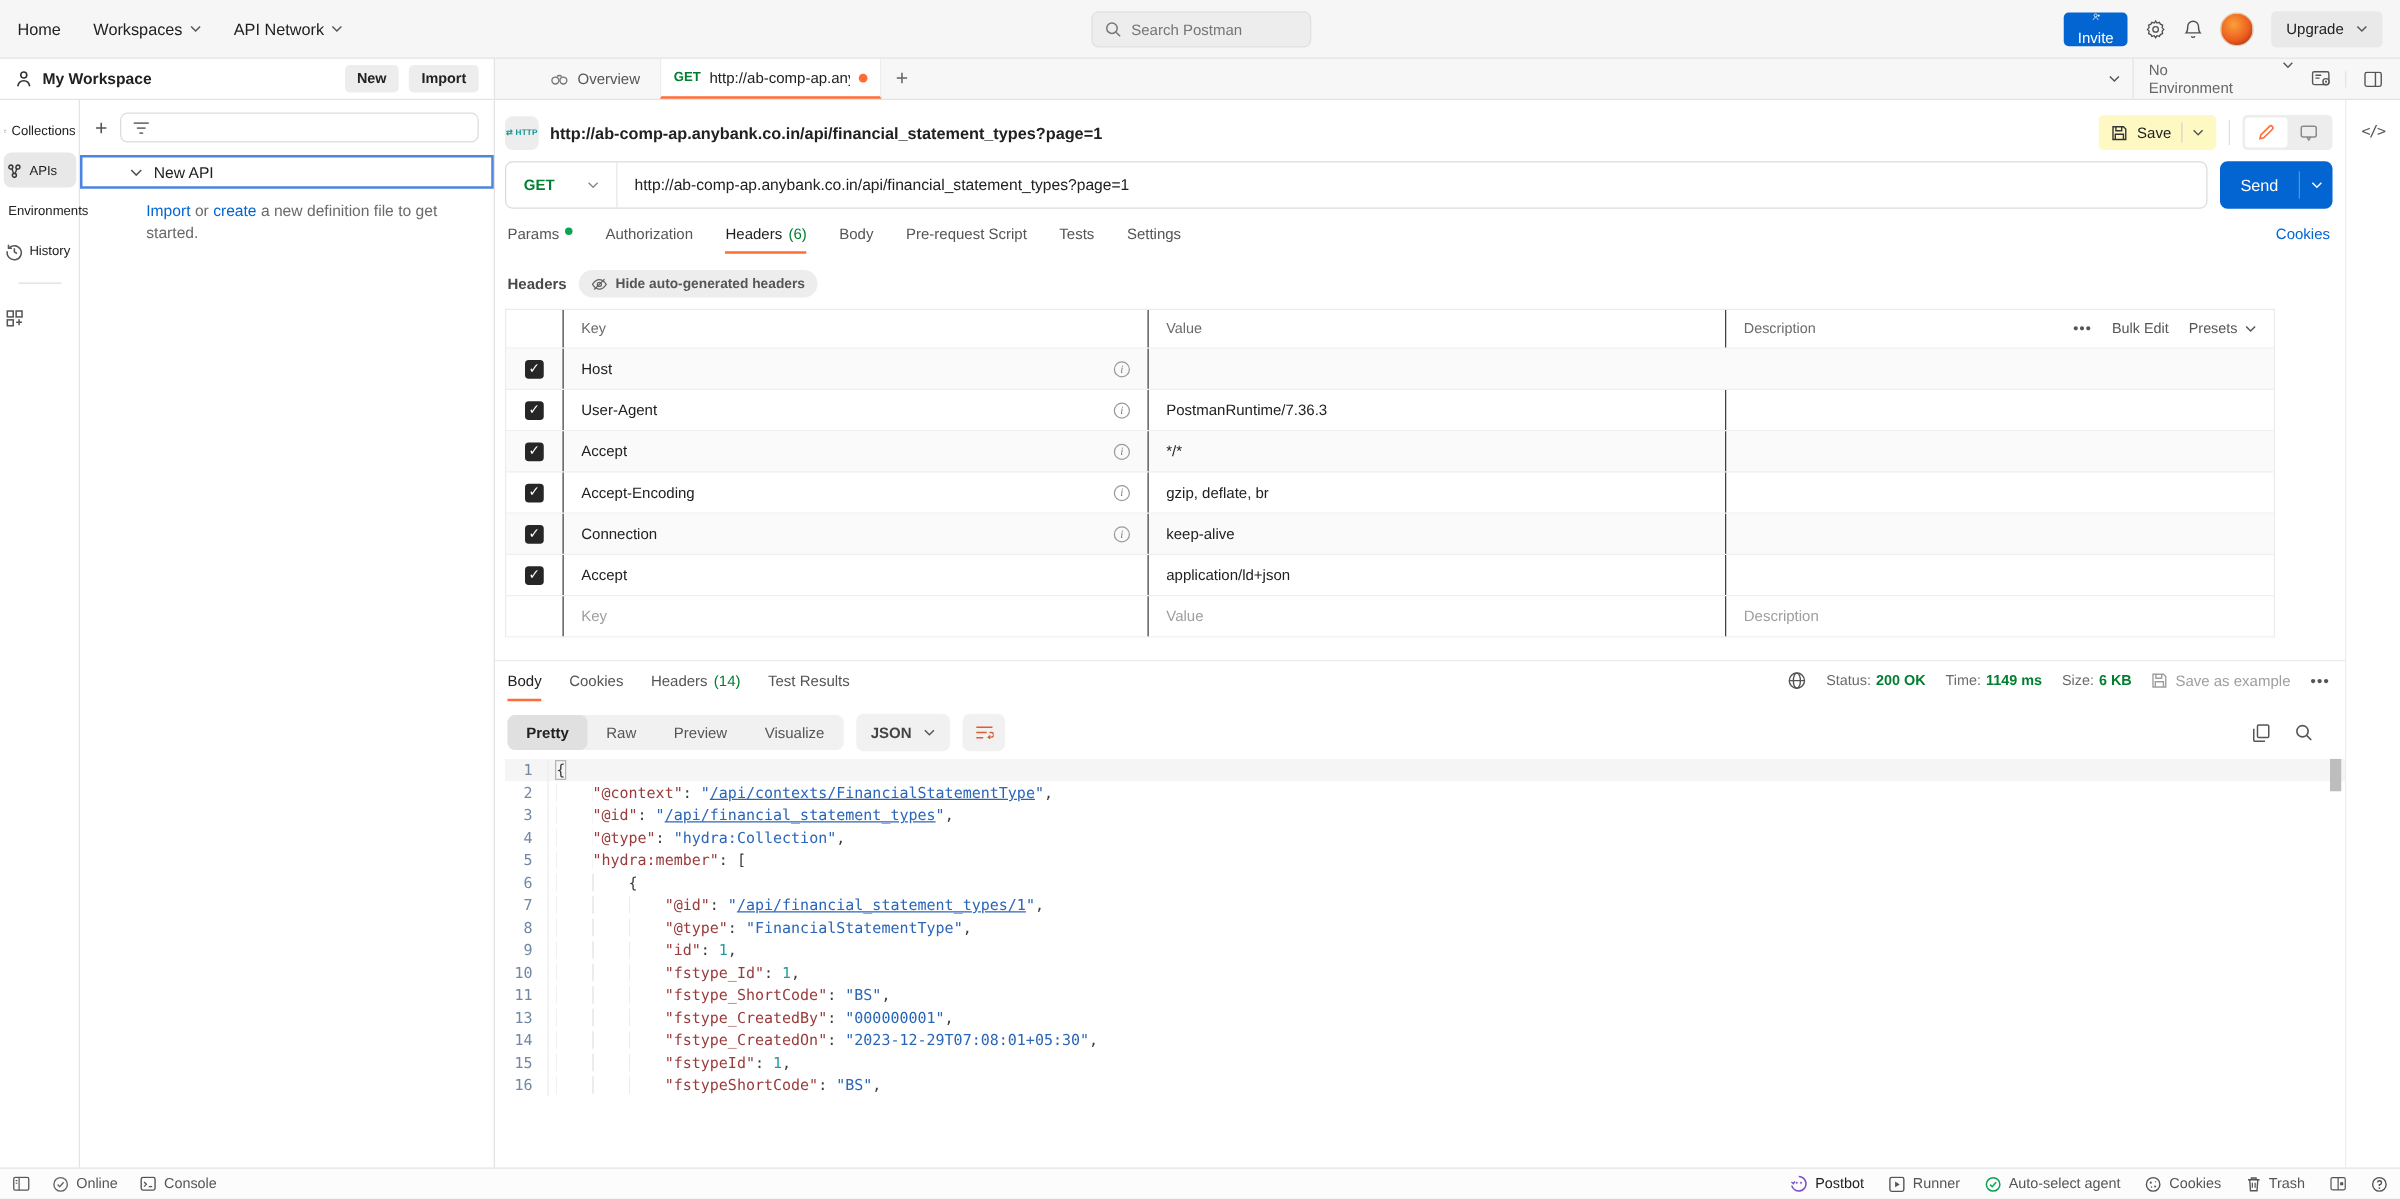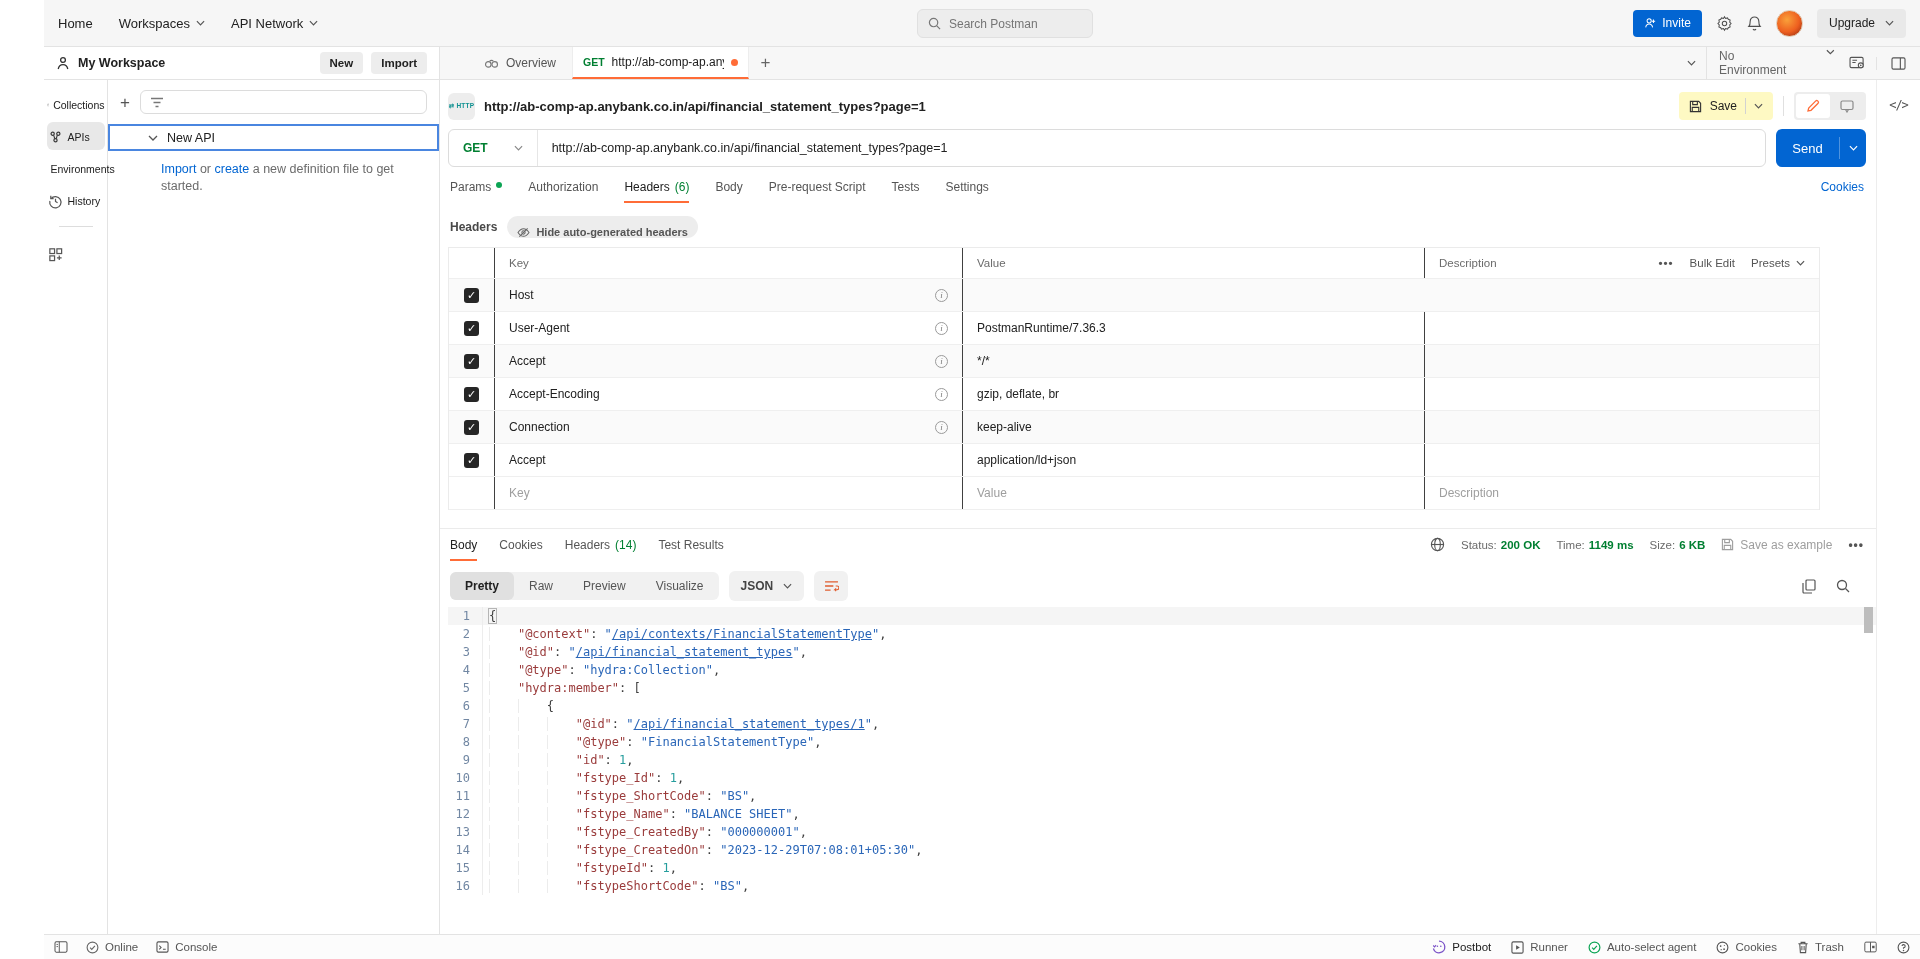--- a/index.html
+++ b/index.html
@@ -1,37 +1,37 @@
 <!DOCTYPE html>
 <html><head>
 <meta charset="utf-8">
 <style>
   * { margin:0; padding:0; box-sizing:border-box; }
   html,body { background:#ddd; }
   .app {
     width:1920px; height:959px; background:#fff; position:relative; overflow:hidden;
-    font-family:"Liberation Sans", sans-serif; color:#212121; font-size:12px;padding-left:44px;
+    font-family:"Liberation Sans", sans-serif; color:#212121; font-size:12px;
   }
   svg { display:block; }
 
   
   .topbar { height:47px; background:#f6f6f6; border-bottom:1px solid #e3e3e3;
     display:flex; align-items:center; padding:0 14px; position:relative; }
   .topbar .menus { display:flex; gap:26px; align-items:center; font-size:13px; color:#212121; }
   .menu-item { display:flex; gap:6px; align-items:center; cursor:pointer; }
   .chev { width:9px; height:6px; }
   .searchbox { position:absolute; left:873px; top:9px; width:176px; height:29px;
     background:#ededed; border:1px solid #e0e0e0; border-radius:6px;
     display:flex; align-items:center; gap:8px; padding:0 10px; color:#6b6b6b; }
   .searchbox input { border:none; background:transparent; outline:none; width:120px;
     font-family:"Liberation Sans",sans-serif; font-size:12px; color:#444; }
   .topbar .right { margin-left:auto; display:flex; align-items:center; gap:14px; }
   .invite-btn { background:#0265d2; color:#fff; border:none; border-radius:4px;
     height:27px; padding:0 11px; font-size:12px; display:flex; align-items:center; gap:6px; cursor:pointer;
-    font-family:"Liberation Sans",sans-serif; }
+    font-family:"Liberation Sans",sans-serif;flex-direction:column; }
   .iconbtn { background:none; border:none; cursor:pointer; color:#4f4f4f; display:flex; align-items:center; }
   .avatar { width:27px; height:27px; border-radius:50%;
     background:radial-gradient(circle at 40% 35%, #f9a13a 0%, #ee5f1f 55%, #8a2410 100%);
     border:1px solid #e0c9b0; cursor:pointer; }
   .upgrade-btn { background:#e9e9e9; border:none; border-radius:4px; height:29px; padding:0 12px;
     font-size:12px; color:#212121; display:flex; align-items:center; gap:10px; cursor:pointer;
     font-family:"Liberation Sans",sans-serif; }
 
   
   .middle { display:flex; height:887px; }
@@ -128,21 +128,21 @@
   .rtab.active { color:#212121; }
   .rtab.active::after { content:""; position:absolute; left:0; right:0; bottom:0; height:2px; background:#ff6c37; }
   .rtab .cnt { color:#007f31; }
   .gdot { width:6px; height:6px; border-radius:50%; background:#0ca454; margin-top:2px; }
   .cookies-link { margin-left:auto; color:#0265d2; cursor:pointer; padding-bottom:9px; }
 
   
   .headers-label-row { display:flex; align-items:center; gap:10px; margin:13px 12px 9px 10px; }
   .sec-label { font-size:12px; font-weight:bold; color:#494949; }
   .pill { background:#ededed; border:none; border-radius:11px; height:22px; padding:0 10px;
-    display:flex; align-items:flex-end; gap:6px; font-size:11px; font-weight:bold; color:#555;
+    display:flex; align-items:center; gap:6px; font-size:11px; font-weight:bold; color:#555;
     cursor:pointer; font-family:"Liberation Sans",sans-serif; }
 
   
   .htable { margin:0 56px 0 8px; border:1px solid #ebebeb; border-bottom:none; }
   .trow { display:grid; grid-template-columns:46px 468px 462px 1fr; align-items:stretch;
     border-bottom:1px solid #efefef; height:33px; }
   .trow.head { height:31px; color:#6b6b6b; font-size:11.5px; }
   .tcell { display:flex; align-items:center; padding:0 14px; border-right:1px solid #404040; min-width:0; }
   .trow .tcell:last-child { border-right:none; }
   .tcell.ck { justify-content:center; padding:0; }
@@ -698,24 +698,20 @@
                   </div>
                   <div class="cl">
                     <span class="ln">10</span>
                     <span class="lc"><span class="t-w">            </span><span class="t-k">"fstype_Id"</span><span class="t-p">: </span><span class="t-n">1</span><span class="t-p">,</span></span>
                   </div>
                   <div class="cl">
                     <span class="ln">11</span>
                     <span class="lc"><span class="t-w">            </span><span class="t-k">"fstype_ShortCode"</span><span class="t-p">: </span><span class="t-s">"BS"</span><span class="t-p">,</span></span>
                   </div>
                   <div class="cl">
-                    <span class="ln">12</span>
-                    <span class="lc"><span class="t-w">            </span><span class="t-k">"fstype_Name"</span><span class="t-p">: </span><span class="t-s">"BALANCE SHEET"</span><span class="t-p">,</span></span>
-                  </div>
-                  <div class="cl">
                     <span class="ln">13</span>
                     <span class="lc"><span class="t-w">            </span><span class="t-k">"fstype_CreatedBy"</span><span class="t-p">: </span><span class="t-s">"000000001"</span><span class="t-p">,</span></span>
                   </div>
                   <div class="cl">
                     <span class="ln">14</span>
                     <span class="lc"><span class="t-w">            </span><span class="t-k">"fstype_CreatedOn"</span><span class="t-p">: </span><span class="t-s">"2023-12-29T07:08:01+05:30"</span><span class="t-p">,</span></span>
                   </div>
                   <div class="cl">
                     <span class="ln">15</span>
                     <span class="lc"><span class="t-w">            </span><span class="t-k">"fstypeId"</span><span class="t-p">: </span><span class="t-n">1</span><span class="t-p">,</span></span>

